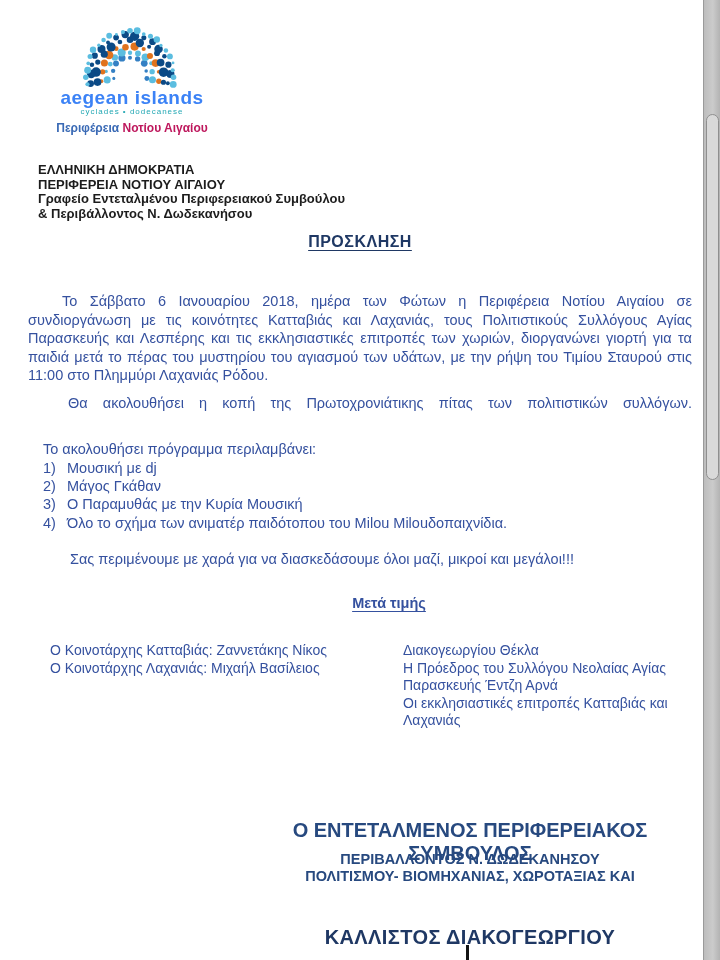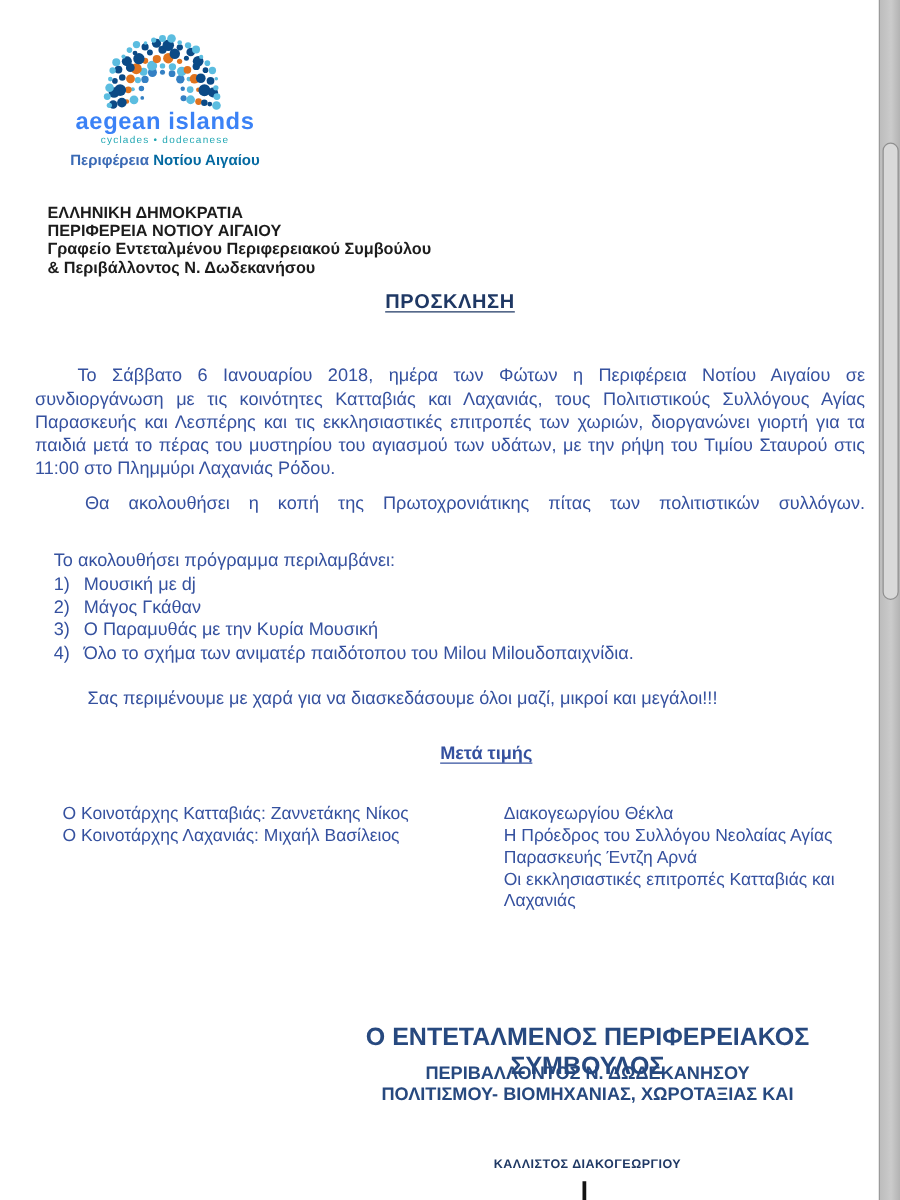--- a/index.html
+++ b/index.html
@@ -12,21 +12,21 @@
 
   
   .logo-block{left:48px;top:26px;width:168px;text-align:center;}
   .logo-arch{display:block;margin:0 auto;margin-left:30px;}
   .logo-name{
     font-size:19px;letter-spacing:0.5px;color:#3b82f6;line-height:19px;
     font-weight:bold;margin-top:-2px;
   }
   .logo-sub{font-size:8px;color:#23a8b4;letter-spacing:1px;line-height:10px;}
   .logo-region{font-size:12px;color:#3a6ab5;font-weight:bold;margin-top:4px;}
-  .logo-region b{color:#0369a1;}
+  .logo-region b{color:#be185d;}
 
   
   .gov-header{left:38px;top:123px;width:420px;color:#1c1c1c;
     font-size:13px;font-weight:bold;line-height:14.7px;margin-top:40px;}
 
   
   .doc-title{left:28px;top:233px;width:664px;text-align:center;
     color:#1f3864;font-size:16px;font-weight:bold;letter-spacing:0.5px;
     text-decoration:underline;text-underline-offset:3px;}
 
@@ -49,21 +49,21 @@
   .sign-right{left:399px;top:642px;width:298px;font-size:14px;line-height:17.5px;}
   .sign-right .si{padding-left:4px;text-indent:0;}
 
   
   .footer-navy{color:#27497f;}
   .foot-line1{left:285px;top:819px;width:370px;text-align:center;
     font-size:20px;font-weight:bold;}
   .foot-line23{left:285px;top:851px;width:370px;text-align:center;
     font-size:14.5px;font-weight:bold;line-height:16.5px;}
   .foot-name{left:285px;top:926px;width:370px;text-align:center;
-    color:#1f3864;font-size:10px;font-weight:bold;letter-spacing:0.4px;}
+    color:#1f3864;font-size:20px;font-weight:bold;letter-spacing:0.4px;}
   .cursor-bar{left:466px;top:945px;width:3px;height:15px;background:#141414;}
 
   
   .scroll-track{right:0;top:0;width:16px;height:960px;
     background:linear-gradient(to right,#bdbdbd,#cbcbcb 55%,#b3b3b3);
     border-left:1px solid #9a9a9a;}
   .scroll-thumb{position:absolute;left:2px;top:114px;width:11px;height:364px;
     background:#d9d9d9;border:1.5px solid #8f8f8f;border-radius:7px;}
 </style>
 </head>

